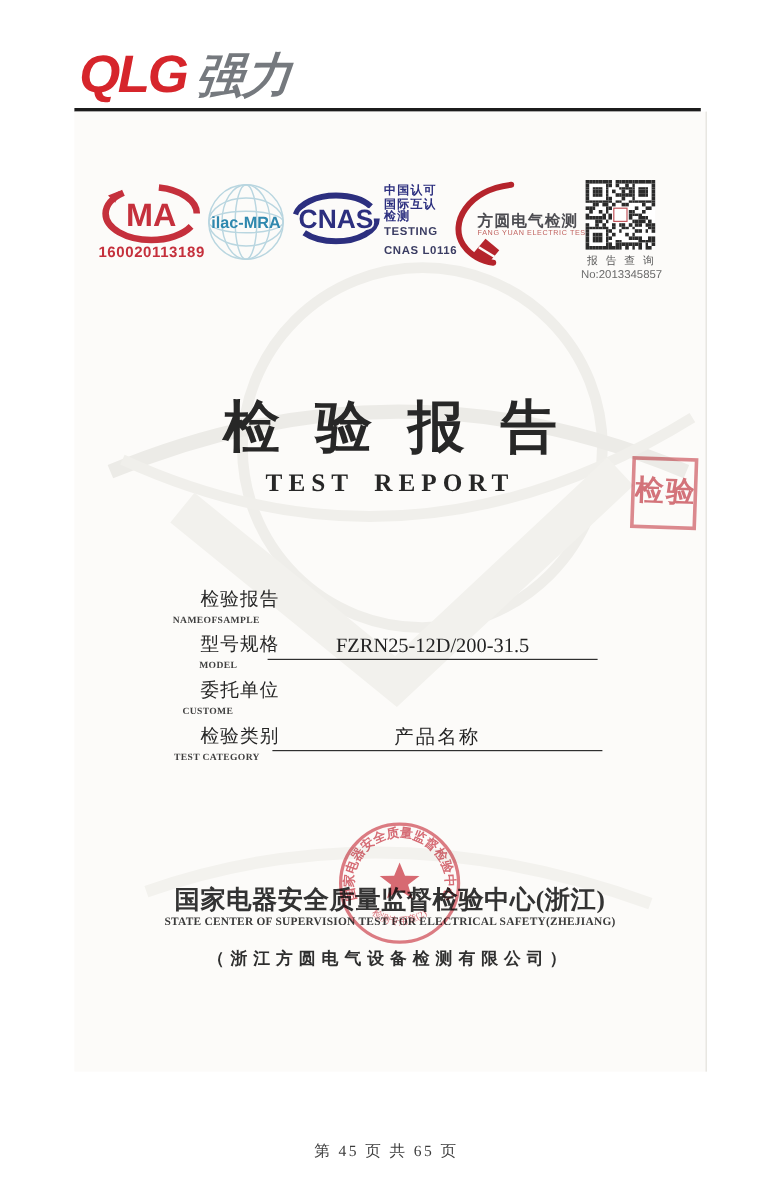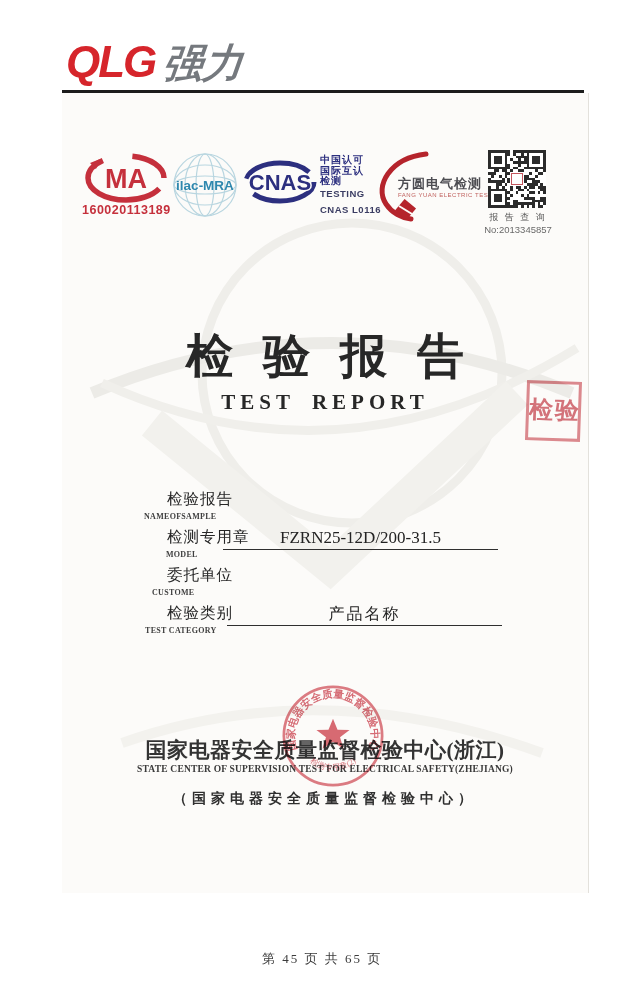--- a/index.html
+++ b/index.html
@@ -561,38 +561,38 @@
   <div class="a title-en" style="left:62px;top:390px;">TEST REPORT</div>
   <div class="a title-zh" style="left:62px;top:325px;">检验报告</div>
 
   <div class="a sq-stamp" style="left:526px;top:381px;">
     <span>检验专</span>
   </div>
 
   <div class="a flabel" style="left:167px;top:489px;">检验报告</div>
   <div class="a fsub" style="left:144px;top:512px;">NAMEOFSAMPLE</div>
 
-  <div class="a flabel" style="left:167px;top:527px;">检测专用章</div>
+  <div class="a flabel" style="left:167px;top:527px;">型号规格</div>
   <div class="a fsub" style="left:166px;top:550px;">MODEL</div>
   <div class="a fline" style="left:223px;top:528px;width:275px;">
     <span class="fval fval-center" style="font-size:17px;">FZRN25-12D/200-31.5</span>
   </div>
 
   <div class="a flabel" style="left:167px;top:565px;">委托单位</div>
   <div class="a fsub" style="left:152px;top:588px;">CUSTOME</div>
 
   <div class="a flabel" style="left:167px;top:603px;">检验类别</div>
   <div class="a fsub" style="left:145px;top:626px;">TEST CATEGORY</div>
   <div class="a fline" style="left:227px;top:604px;width:275px;">
     <span class="fval fval-center" style="font-size:16px;letter-spacing:2px;">产品名称</span>
   </div>
 
   <div class="a org-zh" style="left:62px;top:736px;">国家电器安全质量监督检验中心(浙江)</div>
   <div class="a org-en" style="left:62px;top:764px;">STATE CENTER OF SUPERVISION TEST FOR ELECTRICAL SAFETY(ZHEJIANG)</div>
-  <div class="a org-sub" style="left:62px;top:790px;">（国家电器安全质量监督检验中心）</div>
+  <div class="a org-sub" style="left:62px;top:790px;">（浙江方圆电气设备检测有限公司）</div>
 
   <svg class="a round-stamp" style="left:280px;top:683px;" viewBox="0 0 110 110">
     <circle cx="55" cy="55" r="51" fill="none" stroke="rgba(209,74,85,.8)" stroke-width="2.8"></circle>
     <polygon points="55,37 59.7,48.5 72.2,48.8 62.3,56.3 65.9,68.2 55,61 44.1,68.2 47.7,56.3 37.8,48.8 50.3,48.5" fill="rgba(206,62,74,.85)"></polygon>
     <defs>
       <path id="arcTop" d="M 17.4 68.7 A 40 40 0 1 1 92.6 68.7" fill="none"></path>
       <path id="arcBot" d="M 26 76 A 36 36 0 0 0 84 76" fill="none"></path>
     </defs>
     <text font-size="11" fill="rgba(205,65,77,.85)" font-weight="700" font-family="Liberation Serif,serif">
       <textPath href="#arcTop" startOffset="50%" text-anchor="middle">国家电器安全质量监督检验中心</textPath>

